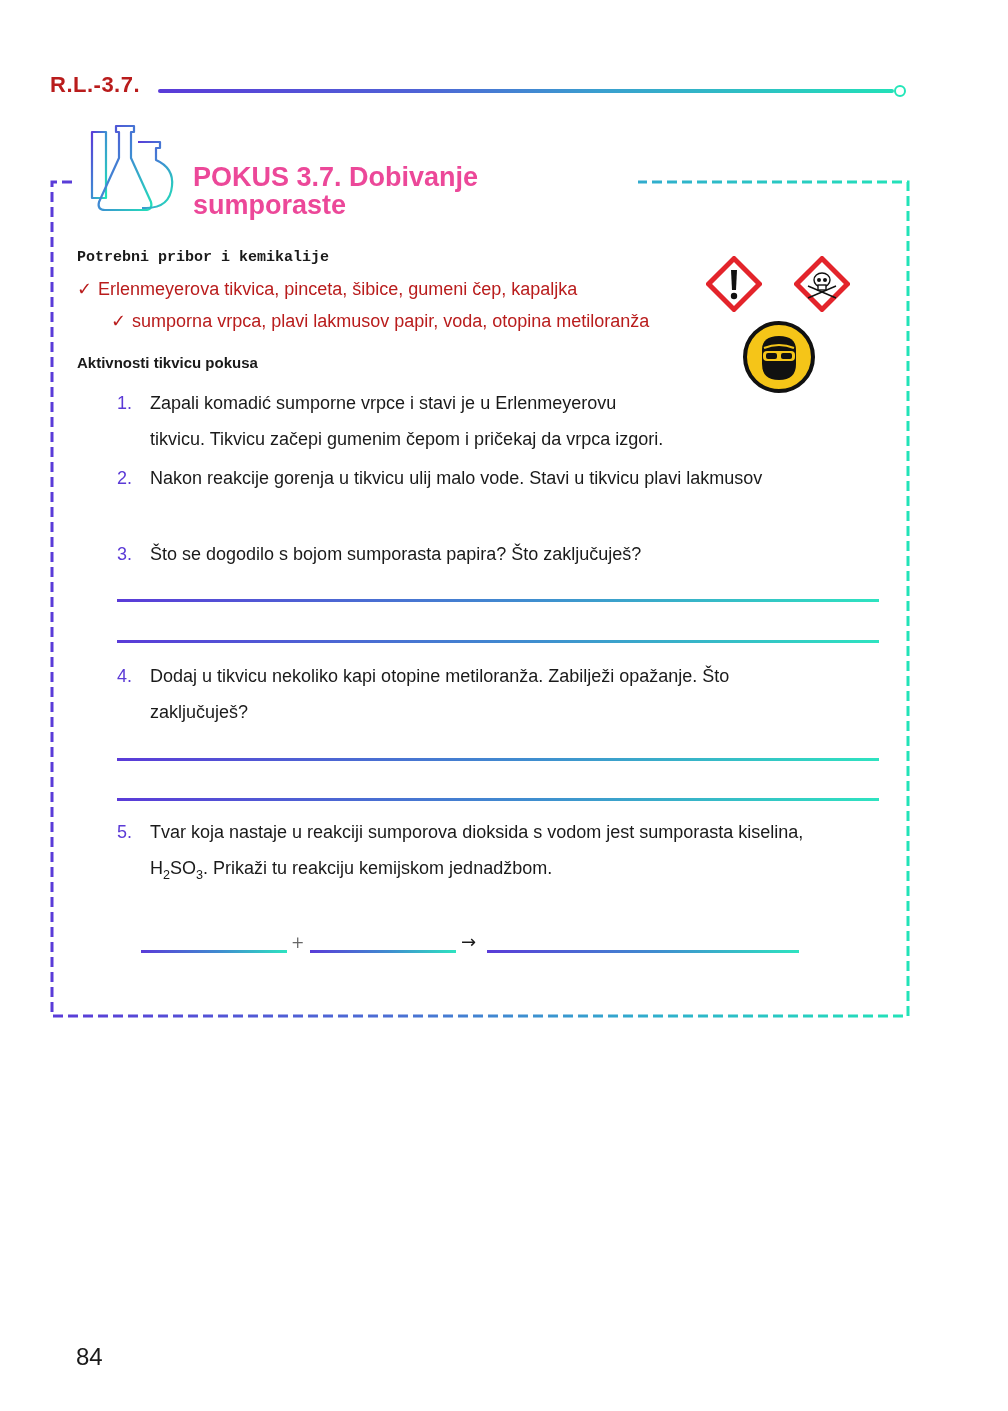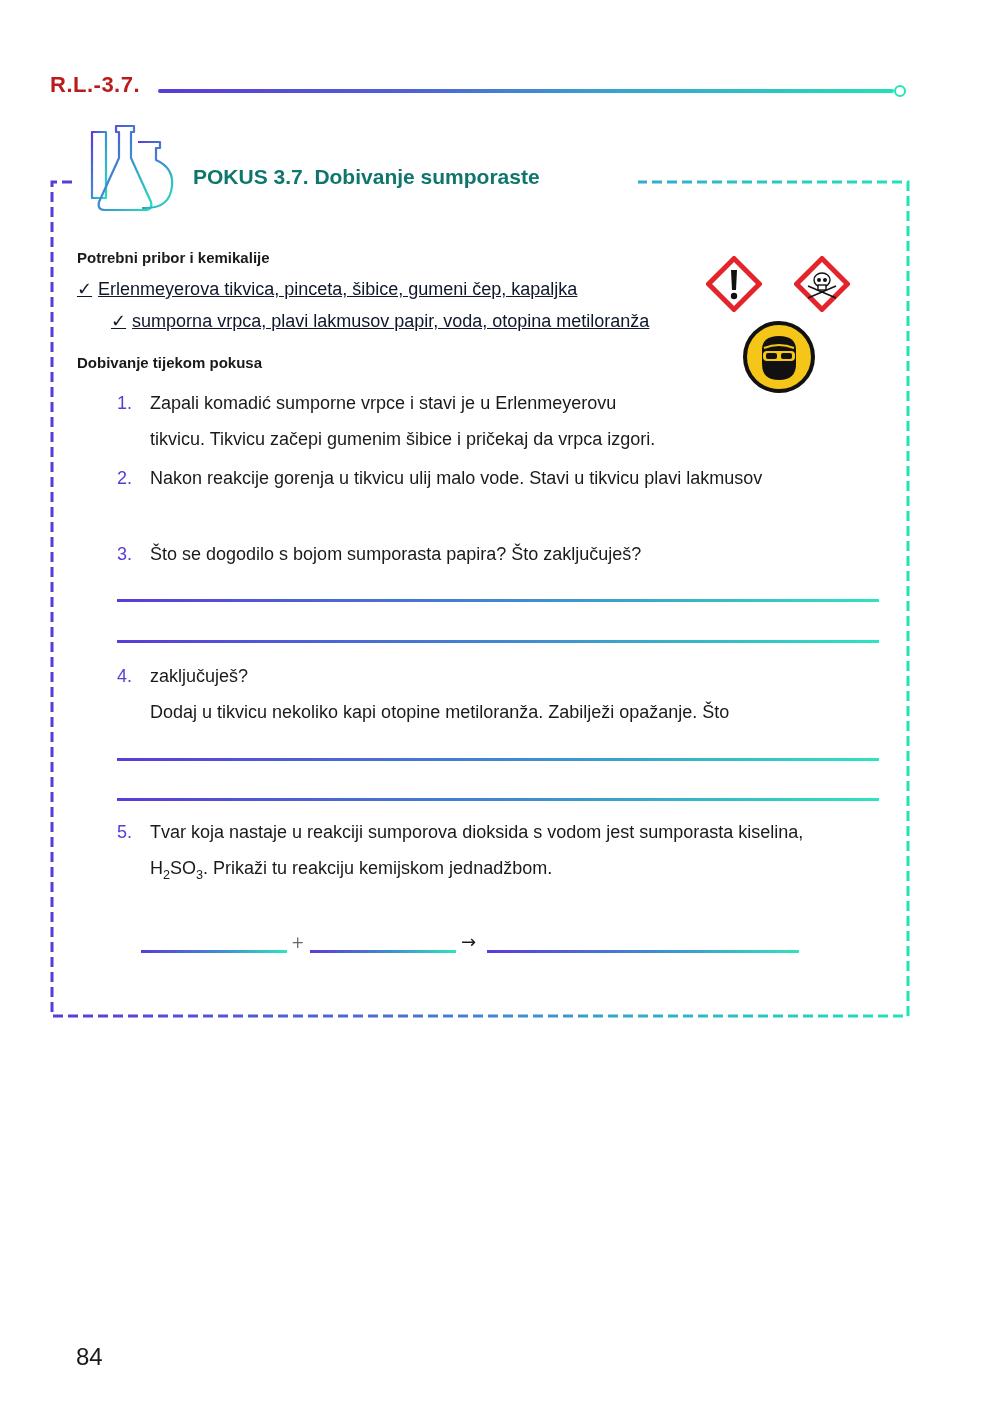--- a/index.html
+++ b/index.html
@@ -9,27 +9,27 @@
 
   #rl-label { left: 50px; top: 72px; font-size: 22px; font-weight: bold; color: #b91c1c; letter-spacing: 0.5px; }
   #top-rule { left: 158px; top: 89px; width: 736px; height: 4px;
               background: linear-gradient(90deg, #5a3bd8 0%, #4f62d6 35%, #3a9fcf 60%, #22e0b8 100%); border-radius: 2px; }
   #top-rule-end { left: 894px; top: 85px; width: 8px; height: 8px; border: 2.5px solid #22e6b8; border-radius: 50%; background: #fff; }
 
   #box-frame { left: 50px; top: 180px; width: 860px; height: 838px; }
 
   #flask-icon { left: 88px; top: 122px; width: 88px; height: 92px; }
 
-  #pokus-title { left: 193px; top: 163px; width: 420px; font-size: 21px; font-weight: bold; color: #0f766e; line-height: 28px; }
+  #pokus-title { left: 193px; top: 163px; width: 420px; font-size: 27px; font-weight: bold; color: #ec4899; line-height: 28px; }
 
   .section-head { font-size: 15px; font-weight: bold; color: #1a1a1a; }
-  #pribor-head { left: 77px; top: 249px; }
+  #pribor-head { left: 77px; top: 249px; font-family: Liberation Mono, monospace; }
   #aktiv-head { left: 77px; top: 354px; }
 
-  .check-item { font-size: 18px; color: #0f172a; left: 77px; text-decoration: underline; }
+  .check-item { font-size: 18px; color: #b91c1c; left: 77px; }
   .check-item .chk { margin-right: 6px; }
   #check-1 { top: 278px; }
   #check-2 { top: 310px; margin-left: 34px; }
 
   .hazard { width: 56px; height: 56px; }
   #hazard-exclam { left: 706px; top: 256px; }
   #hazard-skull { left: 794px; top: 256px; }
   #ppe-goggles { left: 742px; top: 320px; width: 74px; height: 74px; }
 
   .step { left: 117px; width: 770px; font-size: 18px; line-height: 36px; color: #1a1a1a; }
@@ -124,44 +124,44 @@
 </svg>
 <svg id="ppe-goggles" class="abs" viewBox="0 0 74 74">
   <circle cx="37" cy="37" r="34" fill="#f5c518" stroke="#111" stroke-width="4"></circle>
   <path d="M20 30 q0 -14 17 -14 q17 0 17 14 v14 q0 16 -17 16 q-17 0 -17 -16 z" fill="#111"></path>
   <path d="M22 28 q15 -6 30 0" stroke="#f5c518" stroke-width="2" fill="none"></path>
   <rect x="21" y="31" width="32" height="10" rx="4" fill="#f5c518"></rect>
   <rect x="24" y="33" width="11" height="6" rx="2" fill="#111"></rect>
   <rect x="39" y="33" width="11" height="6" rx="2" fill="#111"></rect>
 </svg>
 
-<div id="aktiv-head" class="abs section-head">Dobivanje tijekom pokusa</div>
+<div id="aktiv-head" class="abs section-head">Aktivnosti tikvicu pokusa</div>
 
 <div id="step-1" class="abs step">
   <span class="num">1.</span>
   <span class="txt">Zapali komadić sumporne vrpce i stavi je u Erlenmeyerovu</span>
-  <span class="txt">tikvicu. Tikvicu začepi gumenim šibice i pričekaj da vrpca izgori.</span>
+  <span class="txt">tikvicu. Tikvicu začepi gumenim čepom i pričekaj da vrpca izgori.</span>
 </div>
 
 <div id="step-2" class="abs step">
   <span class="num">2.</span>
   <span class="txt">Nakon reakcije gorenja u tikvicu ulij malo vode. Stavi u tikvicu plavi lakmusov</span>
 </div>
 
 <div id="step-3" class="abs step">
   <span class="num">3.</span>
   <span class="txt">Što se dogodilo s bojom sumporasta papira? Što zaključuješ?</span>
 </div>
 <div id="answer-3a" class="abs answer-line"></div>
 <div id="answer-3b" class="abs answer-line"></div>
 
 <div id="step-4" class="abs step">
   <span class="num">4.</span>
+  <span class="txt">Dodaj u tikvicu nekoliko kapi otopine metiloranža. Zabilježi opažanje. Što</span>
   <span class="txt">zaključuješ?</span>
-  <span class="txt">Dodaj u tikvicu nekoliko kapi otopine metiloranža. Zabilježi opažanje. Što</span>
 </div>
 <div id="answer-4a" class="abs answer-line"></div>
 <div id="answer-4b" class="abs answer-line"></div>
 
 <div id="step-5" class="abs step">
   <span class="num">5.</span>
   <span class="txt">Tvar koja nastaje u reakciji sumporova dioksida s vodom jest sumporasta kiselina,</span>
   <span class="txt"><span>H</span><sub>2</sub><span>SO</span><sub>3</sub><span>. Prikaži tu reakciju kemijskom jednadžbom.</span></span>
 </div>
 

